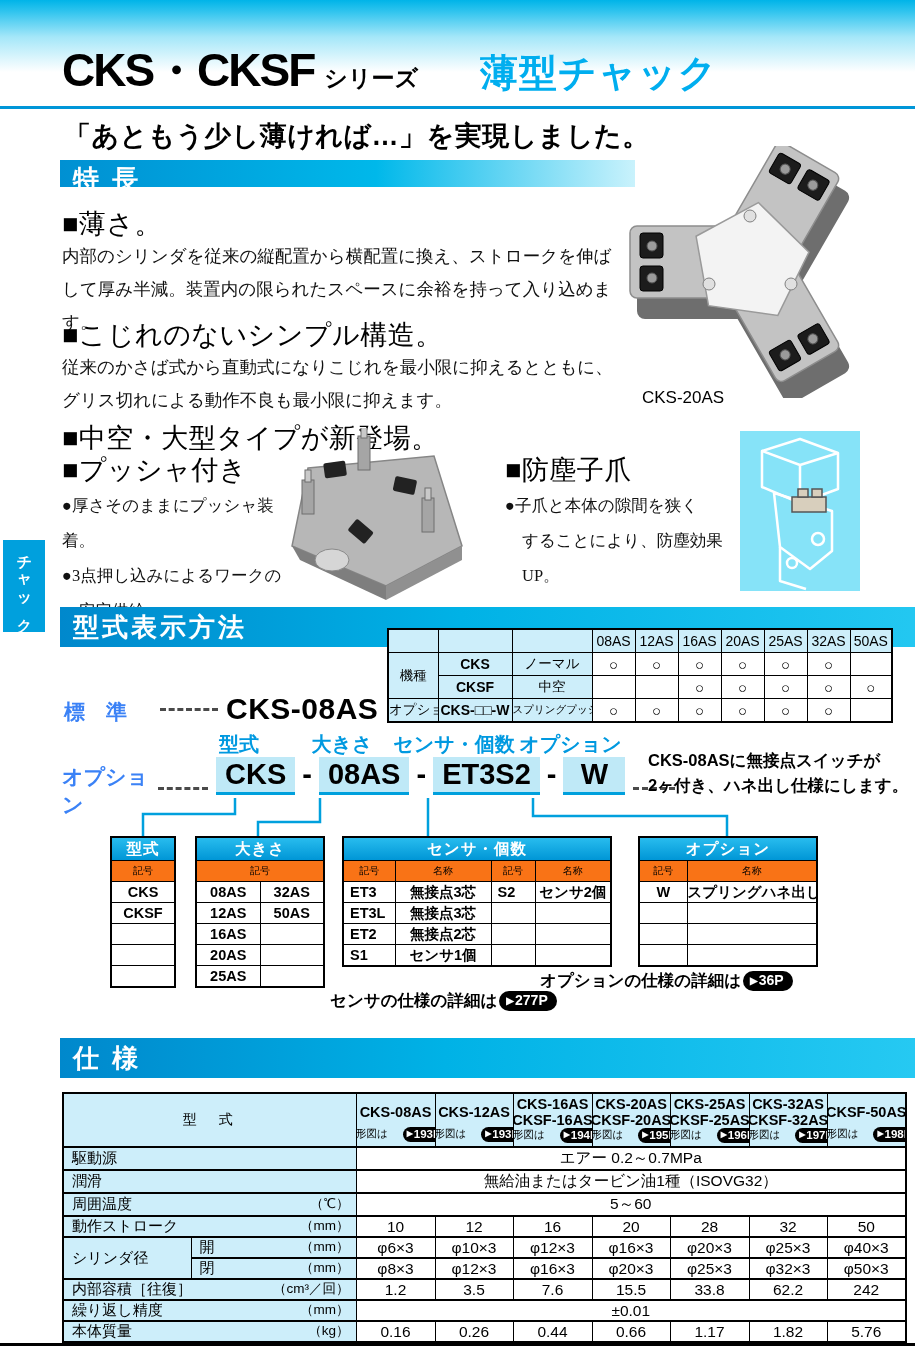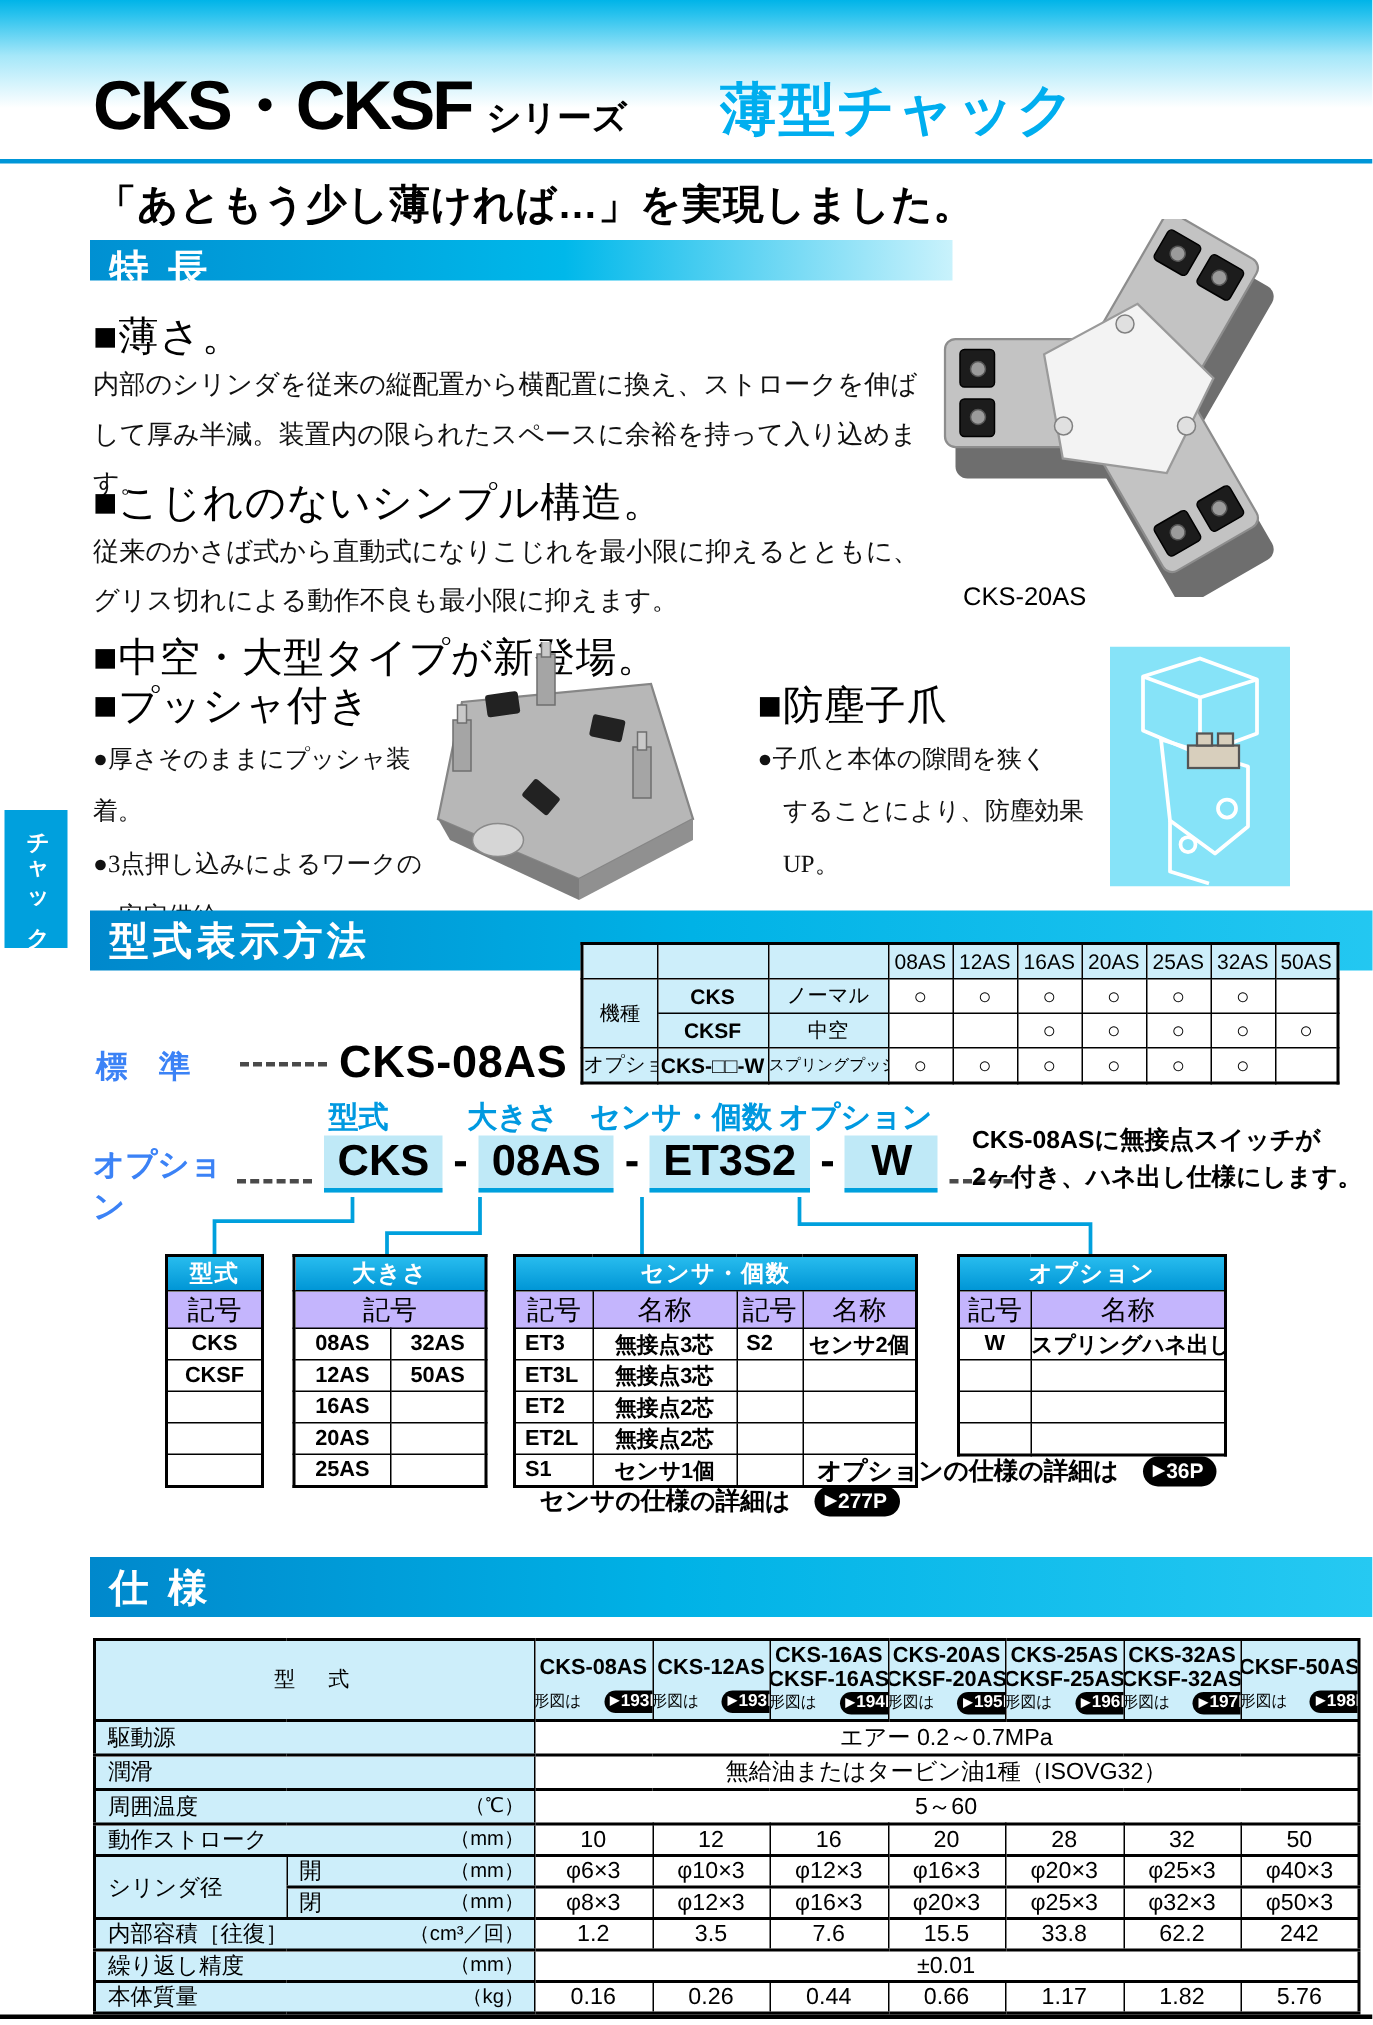--- a/index.html
+++ b/index.html
@@ -56,27 +56,27 @@
   .part{background:#bfe9f7;border-bottom:3px solid #00a0dd;font-size:29px;font-weight:bold;padding:1px 9px 1px;}
   .part.w{min-width:44px;text-align:center;}
   .psep{font-size:29px;font-weight:bold;margin:0 7px;}
   .opt-note{position:absolute;left:648px;top:748px;font-size:16.5px;font-weight:bold;line-height:25px;}
   .connectors{position:absolute;left:0;top:796px;width:915px;height:42px;}
   
   .mini{position:absolute;border:2px solid #000;background:#fff;}
   .mini td{border:1px solid #000;}
   .mini .tt{background:linear-gradient(180deg,#28bcee,#0096d6);color:#fff;font-weight:bold;
     font-size:15.5px;height:22px;letter-spacing:1px;}
-  .mini .sh{background:#c4b5fd;font-size:18px;height:20px;margin-left:32px;}
+  .mini .sh{background:#f97316;font-size:10px;height:20px;margin-left:32px;}
   .mini .d{height:20px;font-size:14.5px;background:#fff;}
   .mini .cd{font-weight:bold;text-align:left;padding-left:6px;}
   .mini .bd{font-weight:bold;}
   .dashl{border-left-style:dashed !important;}
   
-  .ref{position:absolute;display:flex;align-items:center;justify-content:center;gap:16px;
+  .ref{position:absolute;display:flex;align-items:center;justify-content:flex-start;gap:2px;
     font-weight:bold;font-size:16.5px;}
   .pill{background:#000;color:#fff;border-radius:11px;padding:1px 9px 2px 7px;font-size:14px;
     font-weight:bold;display:inline-flex;align-items:center;gap:1px;line-height:17px;}
   .pill .arr{font-size:10px;}
   .pill.sm{font-size:11.5px;padding:0 5px 1px 4px;border-radius:8px;line-height:14px;}
   .pill.sm .arr{font-size:8px;}
   
   .spec{position:absolute;left:62px;top:1092px;width:843px;border:2px solid #000;background:#fff;}
   .spec td{border:1px solid #000;border-top-width:2px;border-bottom-width:2px;}
   .spec .hrow td{height:52px;background:#cdeefa;}
@@ -403,26 +403,20 @@
     <td class="d"></td>
     <td class="d dashl"></td>
   </tr>
   <tr>
     <td class="d cd">ET2</td>
     <td class="d bd dashl">無接点2芯</td>
     <td class="d"></td>
     <td class="d dashl"></td>
   </tr>
   <tr>
-    <td class="d cd">ET2L</td>
-    <td class="d bd dashl">無接点2芯</td>
-    <td class="d"></td>
-    <td class="d dashl"></td>
-  </tr>
-  <tr>
     <td class="d cd">S1</td>
     <td class="d bd dashl">センサ1個</td>
     <td class="d"></td>
     <td class="d dashl"></td>
   </tr>
 </tbody>
   </table>
 
 <table class="mini" style="left:638px;top:836px;width:178px;">
   <colgroup>

